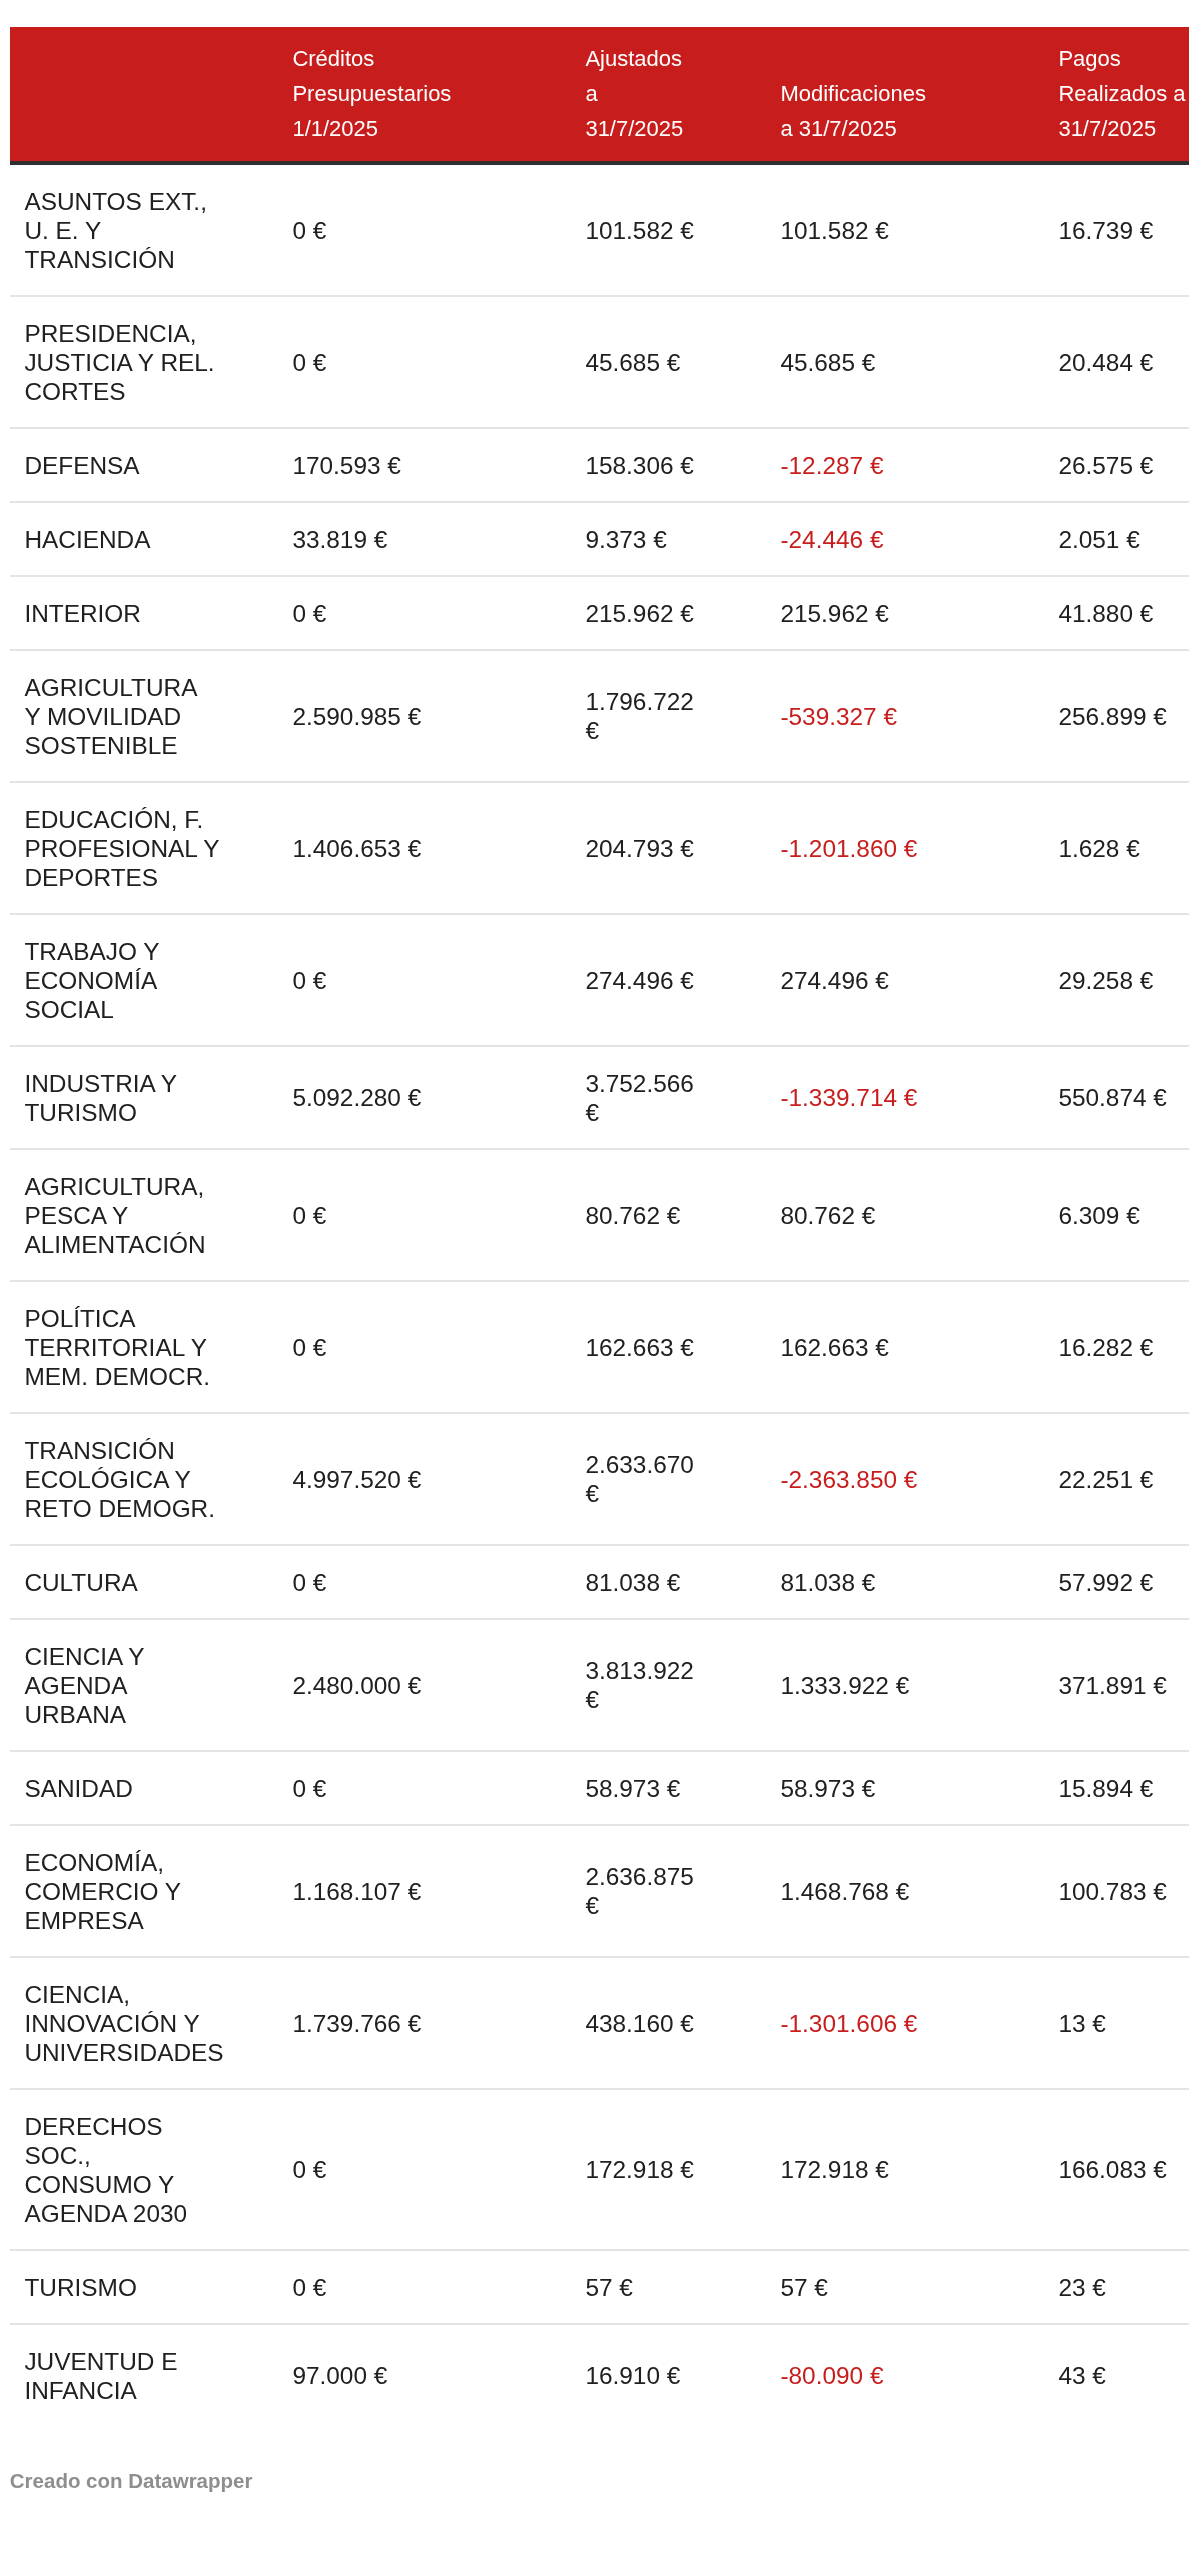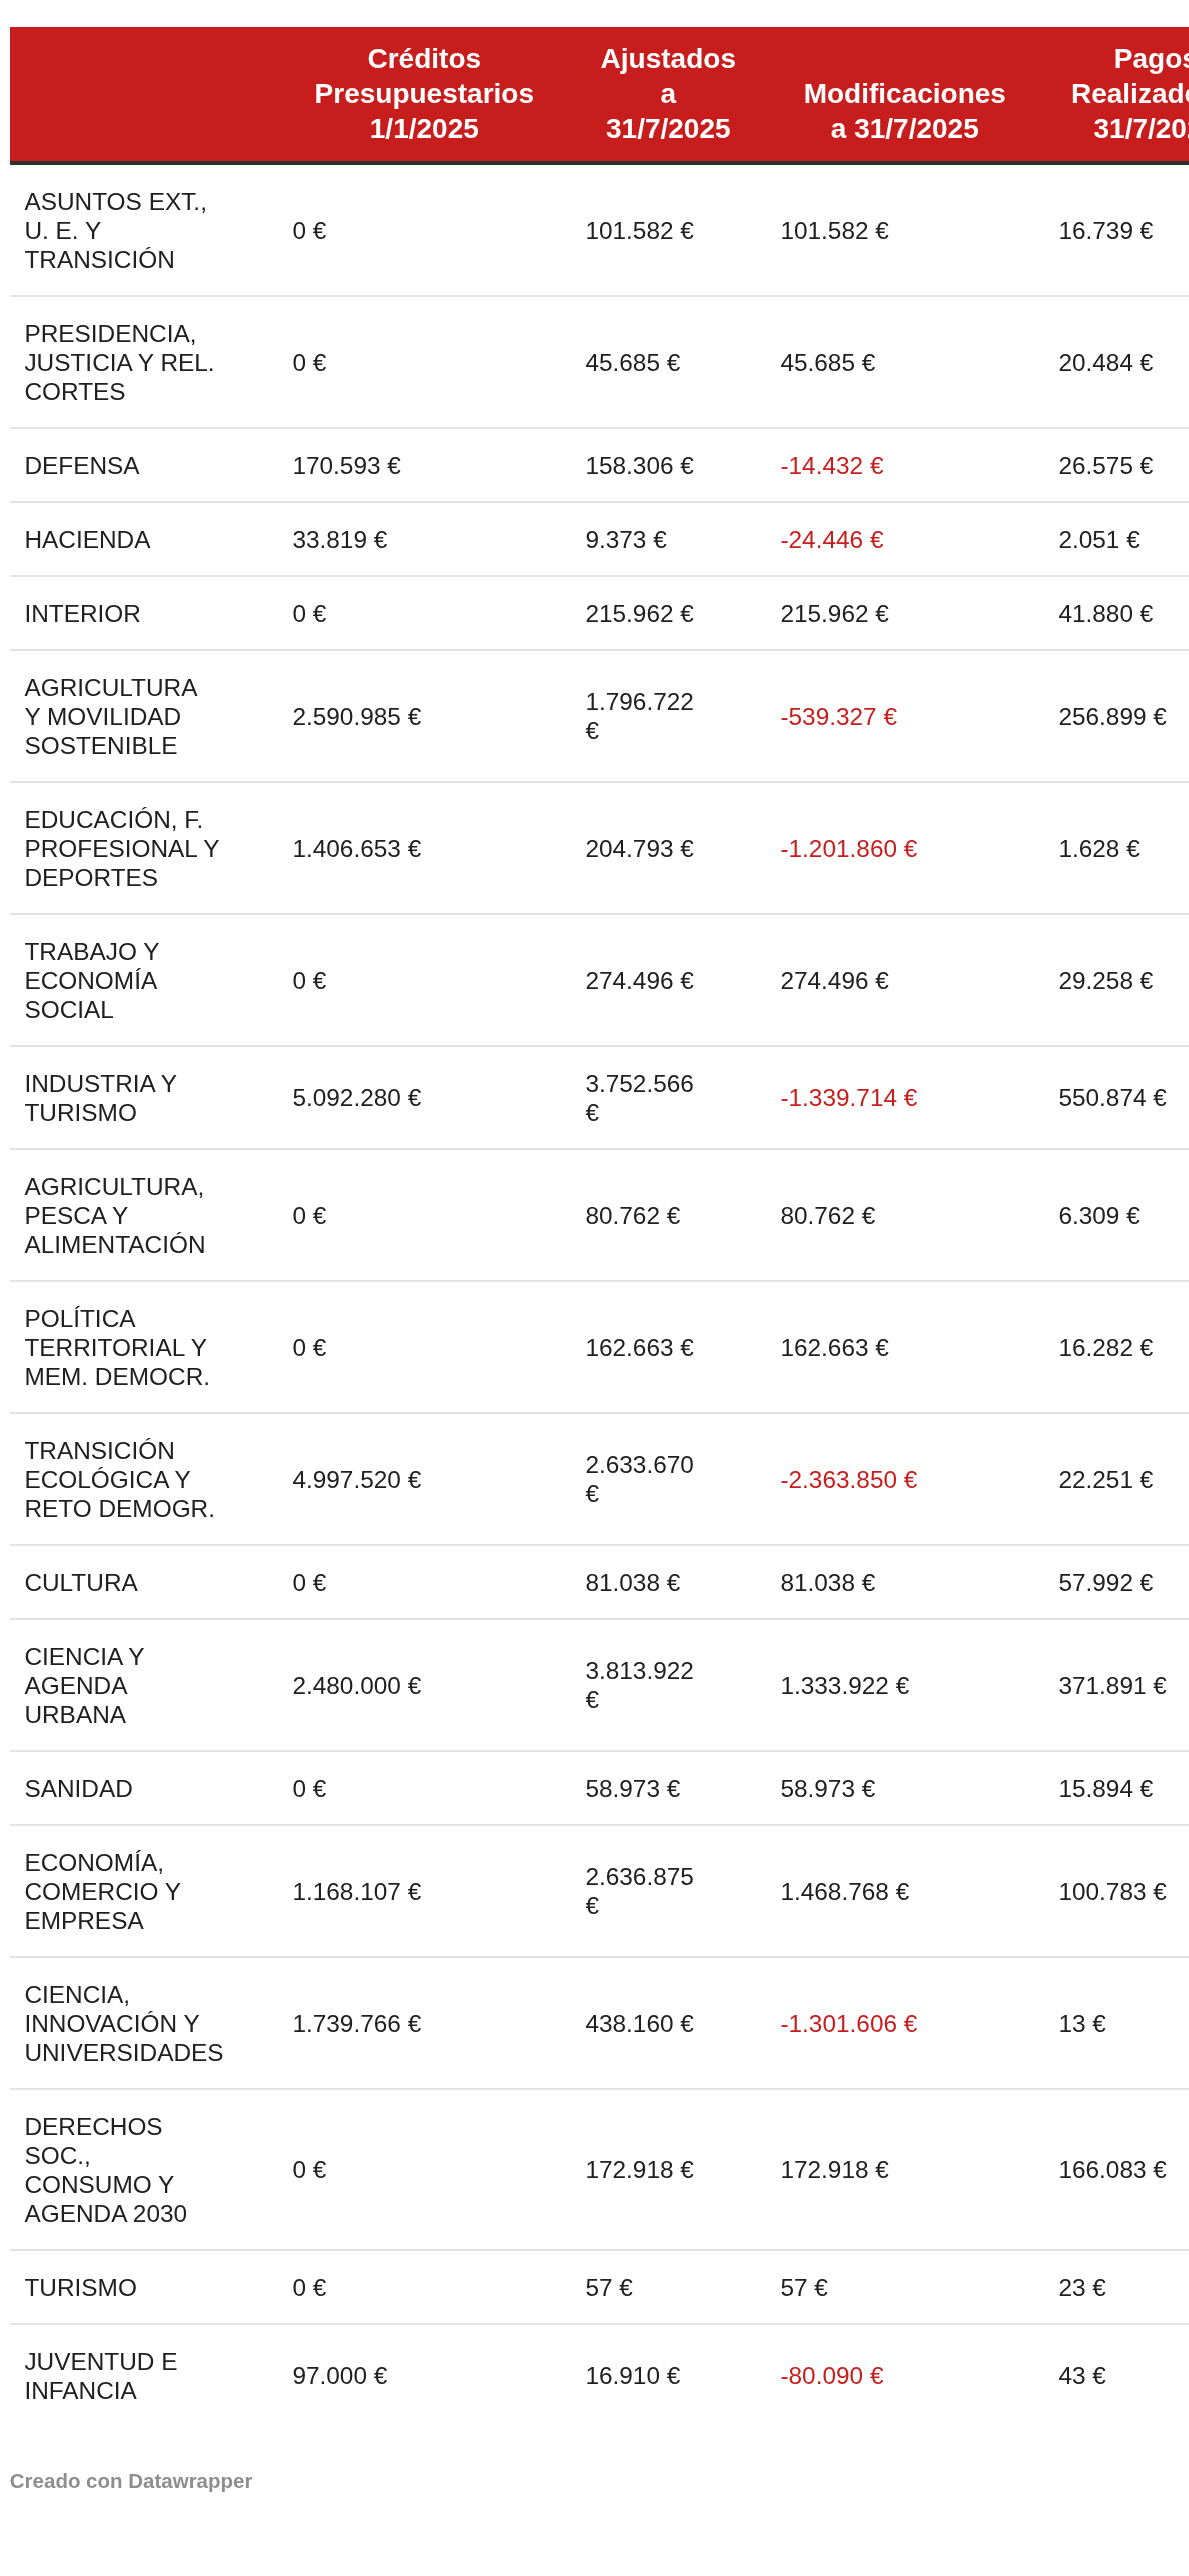--- a/index.html
+++ b/index.html
@@ -22,24 +22,24 @@
   }
   table {
     border-collapse: separate;
     border-spacing: 0;
     table-layout: fixed;
     width: 1258px;
   }
   thead th {
     background: var(--header-bg, #c71e1d);
     color: var(--header-text, #ffffff);
-    font-size: 28px;
+    font-size: 22px;
     line-height: 35px;
-    font-weight: bold;
-    text-align: center;
+    font-weight: normal;
+    text-align: left;
     vertical-align: bottom;
     padding: 13.7px 14.6px 15.6px 14.6px;
     white-space: pre-line;
     border-bottom: 4.9px solid var(--header-border, #2f2f2f);
     overflow: hidden;
   }
   tbody td {
     font-size: 24.4px;
     line-height: 29px;
     color: var(--text, #202020);
@@ -118,21 +118,21 @@
 CORTES</td>
             <td>0 €</td>
             <td>45.685 €</td>
             <td>45.685 €</td>
             <td>20.484 €</td>
           </tr>
           <tr>
             <td>DEFENSA</td>
             <td>170.593 €</td>
             <td>158.306 €</td>
-            <td class="negative">-14.432 €</td>
+            <td class="negative">-12.287 €</td>
             <td>26.575 €</td>
           </tr>
           <tr>
             <td>HACIENDA</td>
             <td>33.819 €</td>
             <td>9.373 €</td>
             <td class="negative">-24.446 €</td>
             <td>2.051 €</td>
           </tr>
           <tr>

